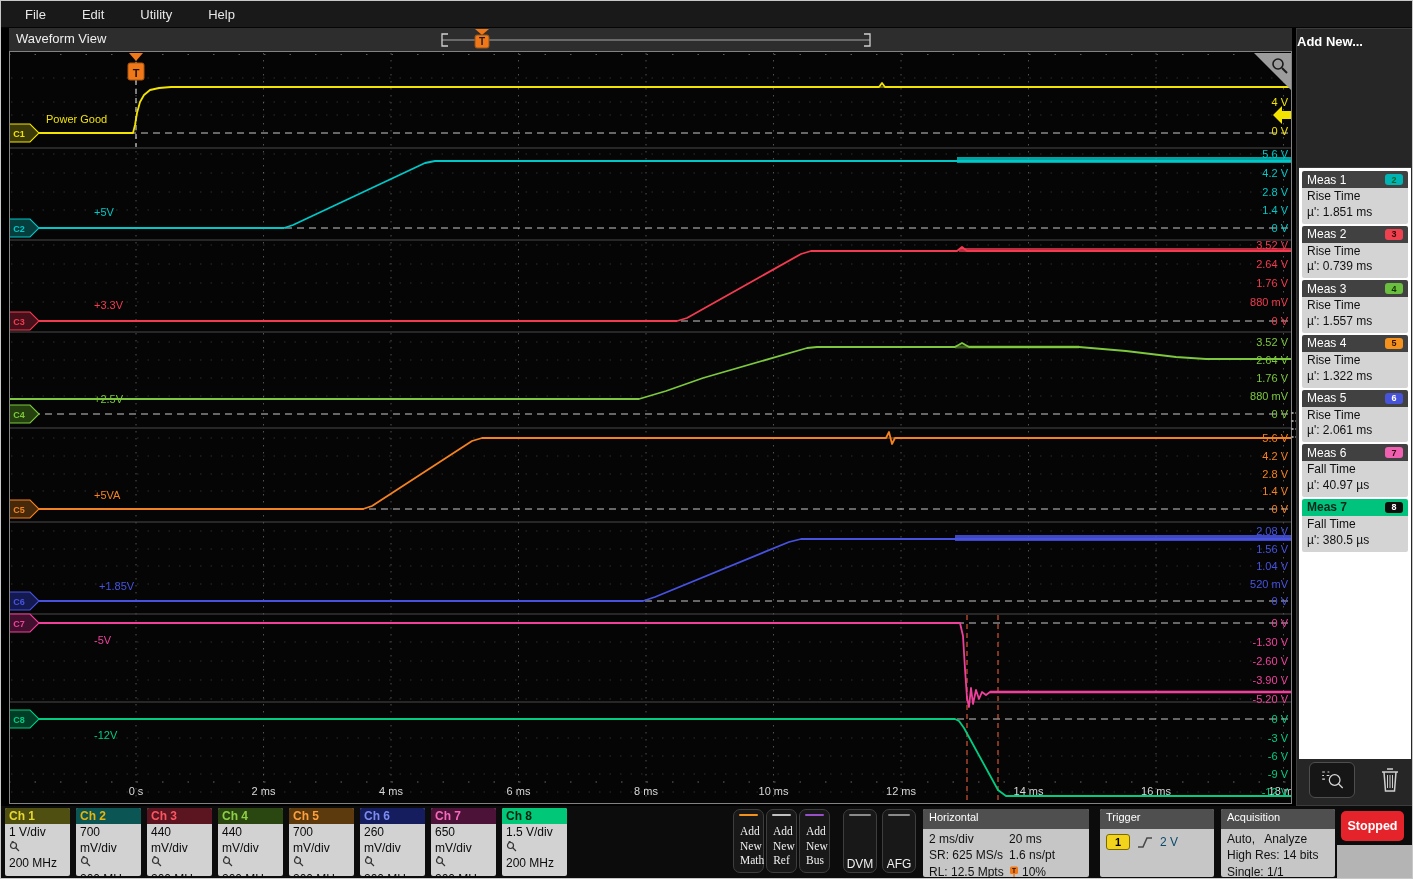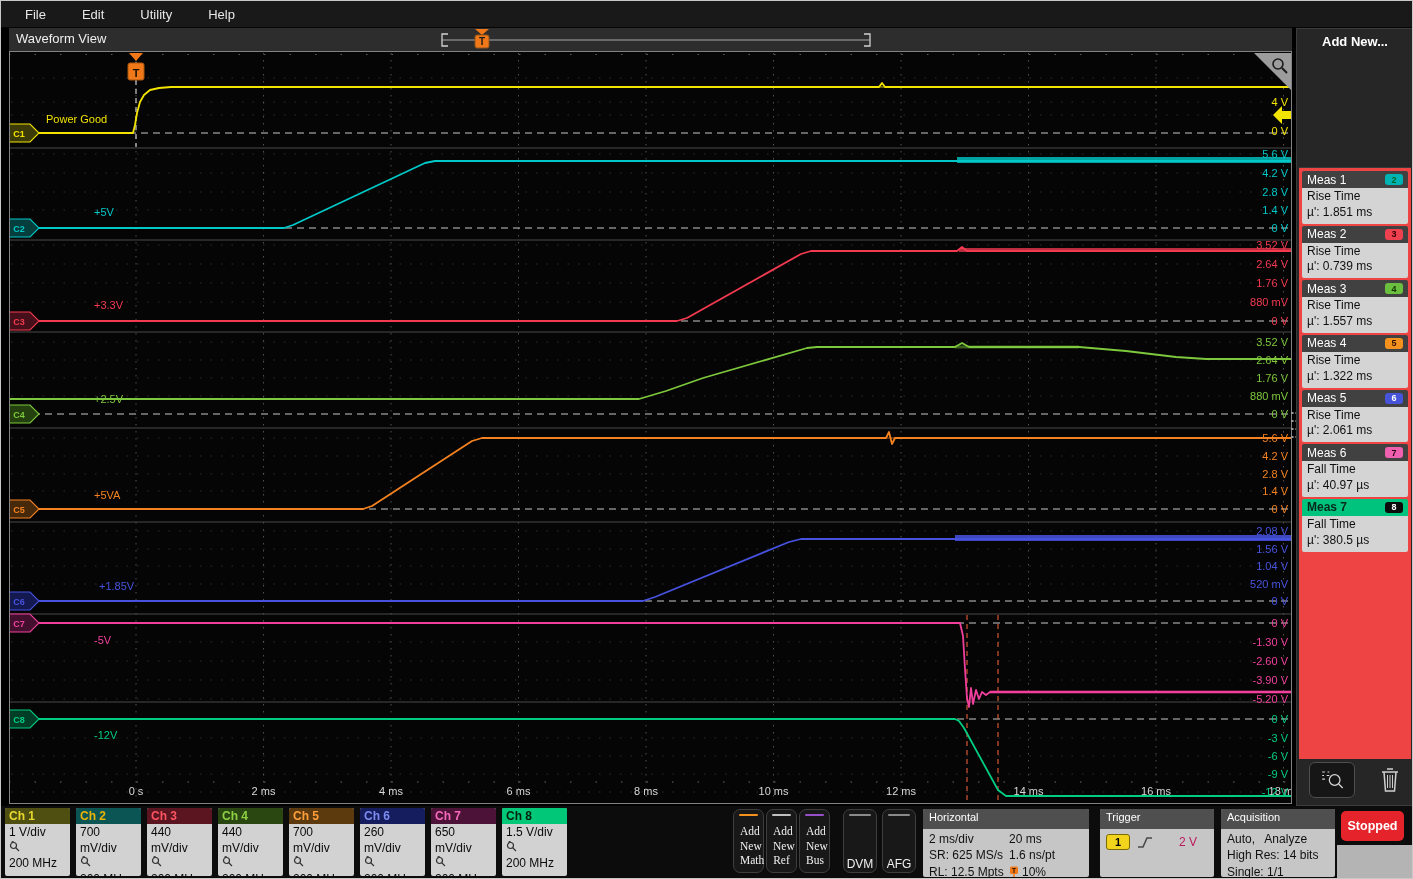--- a/index.html
+++ b/index.html
@@ -14,25 +14,25 @@
   .view-header{position:absolute;left:8px;top:27px;width:1283px;height:23px;background:#2d2d2d;color:#efefef;font-size:13px;}
   .view-title{position:absolute;left:7px;top:3px;}
   .overview{position:absolute;left:418px;top:0px;width:452px;height:22px;}
   
   .plot{position:absolute;left:8px;top:50px;width:1283px;height:753px;background:#060606;}
   .divider-handle{position:absolute;left:1289px;top:408px;width:9px;height:30px;
       background-image:radial-gradient(circle,#9a9a9a 1px,transparent 1.3px);background-size:4.5px 8px;}
   
   .right-panel{position:absolute;left:1295px;top:27px;width:118px;height:778px;background:#262626;
                border:1px solid #3c3c3c;box-sizing:border-box;}
-  .addnew-title{text-align:center;color:#fff;font-weight:bold;font-size:13px;margin-top:5px;}
+  .addnew-title{color:#fff;font-weight:bold;font-size:13px;margin-top:5px;}
   .addnew-grid{display:grid;grid-template-columns:1fr 1fr;gap:7px 7px;padding:8px 7px 10px 7px;}
   .pbtn{background:#141414;border:1px solid #565656;border-radius:6px;color:#f2f2f2;font-size:12.5px;
         padding:4px 1px;min-height:28px;font-family:inherit;line-height:1.12;cursor:pointer;}
-  .meas-wrap{position:absolute;top:138px;left:2px;right:2px;bottom:46px;background:#ef4444;
+  .meas-wrap{position:absolute;top:138px;left:2px;right:2px;bottom:46px;background:#ffffff;
              border-top:1px solid #3a3a3a;padding:3px 3px;}
   .meas-item{margin-bottom:2px;border-radius:2px;overflow:hidden;}
   .mhead{height:17px;background:#414141;color:#fff;display:flex;justify-content:space-between;
          align-items:center;padding:0 5px;font-size:12px;}
   .meas-item.sel .mhead{background:#00c47e;color:#05281c;font-weight:bold;}
   .mbody{background:#d4d4d4;color:#101010;font-size:12px;padding:1px 5px 3px;line-height:1.32;}
   .badge{min-width:14px;height:11px;border-radius:3px;font-size:9px;font-weight:bold;
          display:flex;align-items:center;justify-content:center;padding:0 2px;}
   .panel-bottom{position:absolute;bottom:7px;left:0;width:100%;display:flex;align-items:center;justify-content:space-around;}
   .zoom-btn{width:46px;height:36px;background:#161616;border:1px solid #4e4e4e;border-radius:6px;cursor:pointer;
@@ -51,21 +51,21 @@
   .ubtn .stripe{position:absolute;top:4px;left:5px;right:5px;height:2px;background:#8a8a8a;border-radius:1px;}
   .gcard{position:absolute;top:3px;background:#c6c6c6;border-radius:2px;overflow:hidden;}
   .ghead{height:20px;background:#4f4f4f;color:#fff;font-size:11px;padding:0 6px;line-height:16px;}
   .gbody{font-size:12px;color:#111;padding:2px 6px;line-height:1.36;white-space:pre;}
   .hrow{display:flex;}
   .hl{width:80px;}
   .hr{flex:1;display:flex;align-items:center;gap:3px;}
   .tbody-row{display:flex;align-items:center;gap:7px;padding:5px 6px;}
   .tsrc{background:#f2d41c;border:1px solid #7a6a06;border-radius:3px;width:22px;height:14px;color:#000;
         font-weight:bold;font-size:11px;text-align:center;line-height:14px;}
-  .tlevel{font-size:12px;color:#be185d;margin-left:19px;}
+  .tlevel{font-size:12px;color:#0c4a6e;}
   .stopped{position:absolute;left:1340px;top:5px;width:63px;height:30px;background:#e5232b;color:#fff;
            font-weight:bold;font-size:12.5px;border:none;border-radius:5px;font-family:inherit;cursor:pointer;}
   .corner-gray{position:absolute;left:1336px;top:39px;width:77px;height:35px;background:#b4b4b4;}
 </style>
 </head>
 <body>
 
 <div class="app">
 
   <nav class="menubar" id="menubar">

